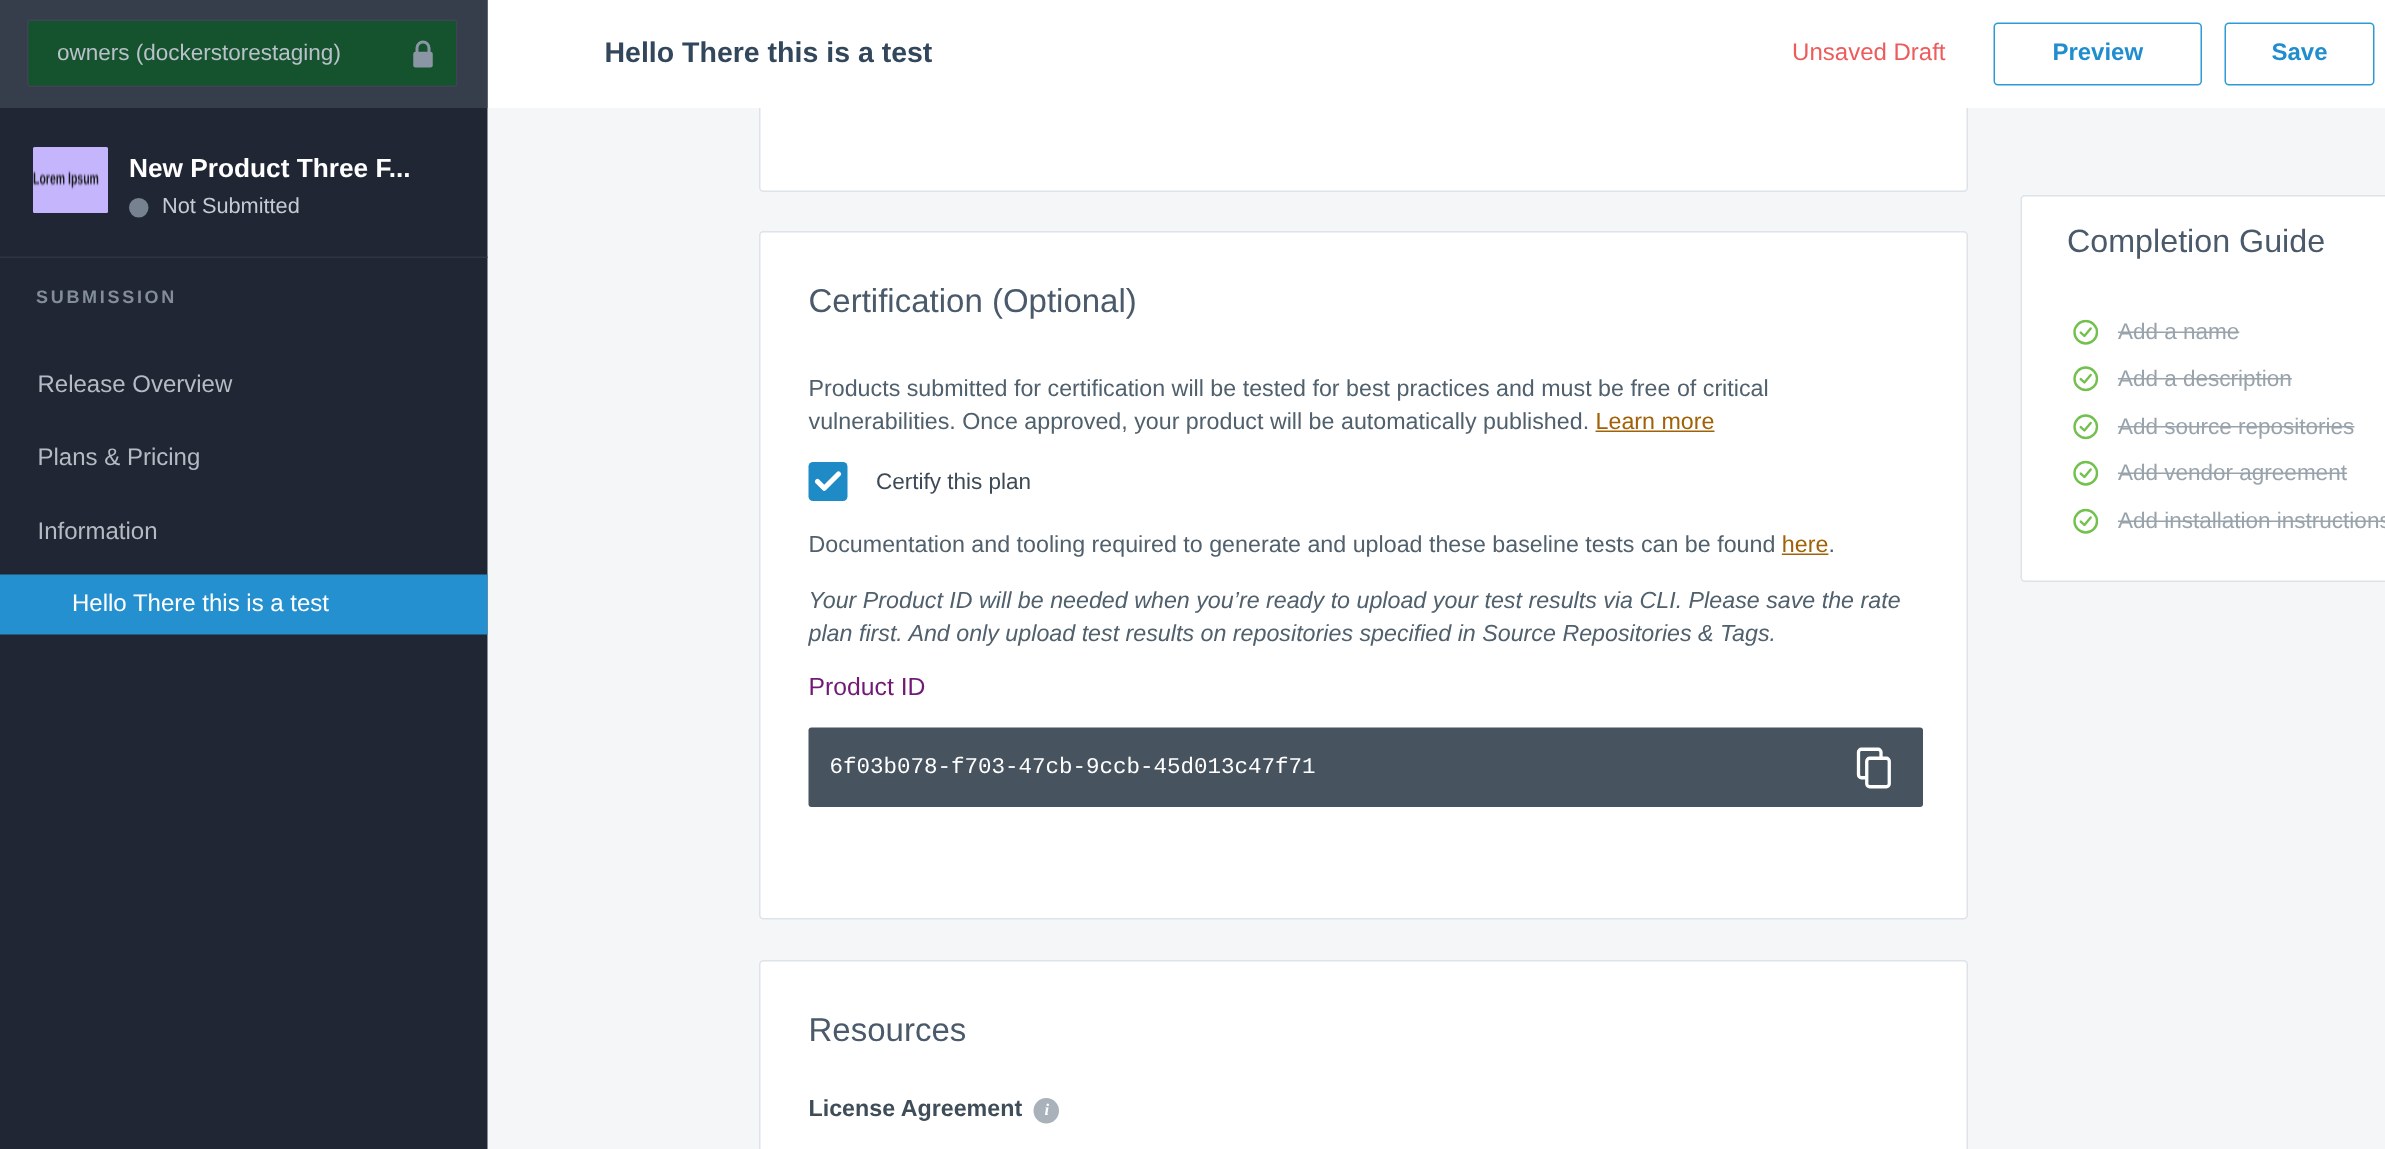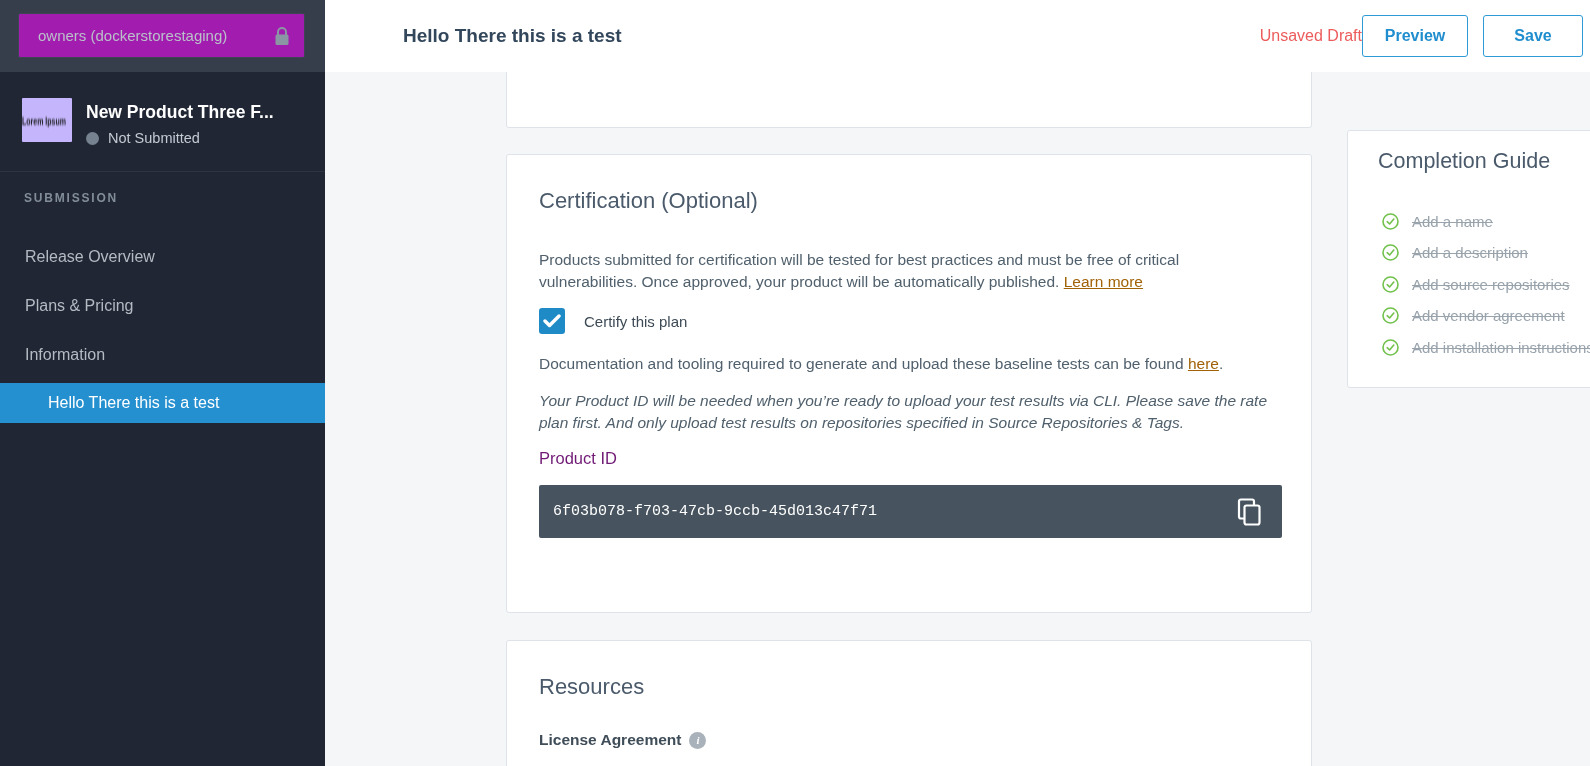--- a/index.html
+++ b/index.html
@@ -13,21 +13,21 @@
   
   .sidebar {
     position:absolute; left:0; top:0; width:325px; height:766px;
     background:#202634; z-index:3;
   }
   .topbar {
     height:72px; background:#363d4b; position:relative;
   }
   .org-select {
     position:absolute; left:18px; top:13px; width:287px; height:45px;
-    background:#a21caf; border:1px solid #3d4554; border-radius:2px;
+    background:#14532d; border:1px solid #3d4554; border-radius:2px;
     display:flex; align-items:center; padding:0 14px 0 19px;
     cursor:pointer;
   }
   .org-select .org-label {
     color:#bac1ca; font-size:15px; flex:1; white-space:nowrap;
   }
   .lock-icon { width:16px; height:20px; flex:none; }
 
   .product {
     position:absolute; left:22px; top:98px; display:flex; align-items:flex-start;
@@ -81,21 +81,21 @@
     color:#33475c; font-size:19px; font-weight:bold; white-space:nowrap;
   }
   .draft-status {
     margin-left:auto; color:#ed5c5c; font-size:16px; white-space:nowrap;
   }
   .btn {
     height:42px; background:#ffffff; border:1px solid #2e9ad6; border-radius:3px;
     color:#1f8dce; font-size:16px; font-weight:bold; cursor:pointer;
     font-family:"Liberation Sans", sans-serif;
   }
-  .btn-preview { width:106px; margin-left:0; }
+  .btn-preview { width:139px; margin-left:32px; }
   .btn-save { width:100px; margin-left:15px; }
 
   
   .main-bg {
     position:absolute; left:325px; top:72px; right:0; bottom:0;
     background:#f4f6f8; z-index:0;
   }
 
   
   .card {

